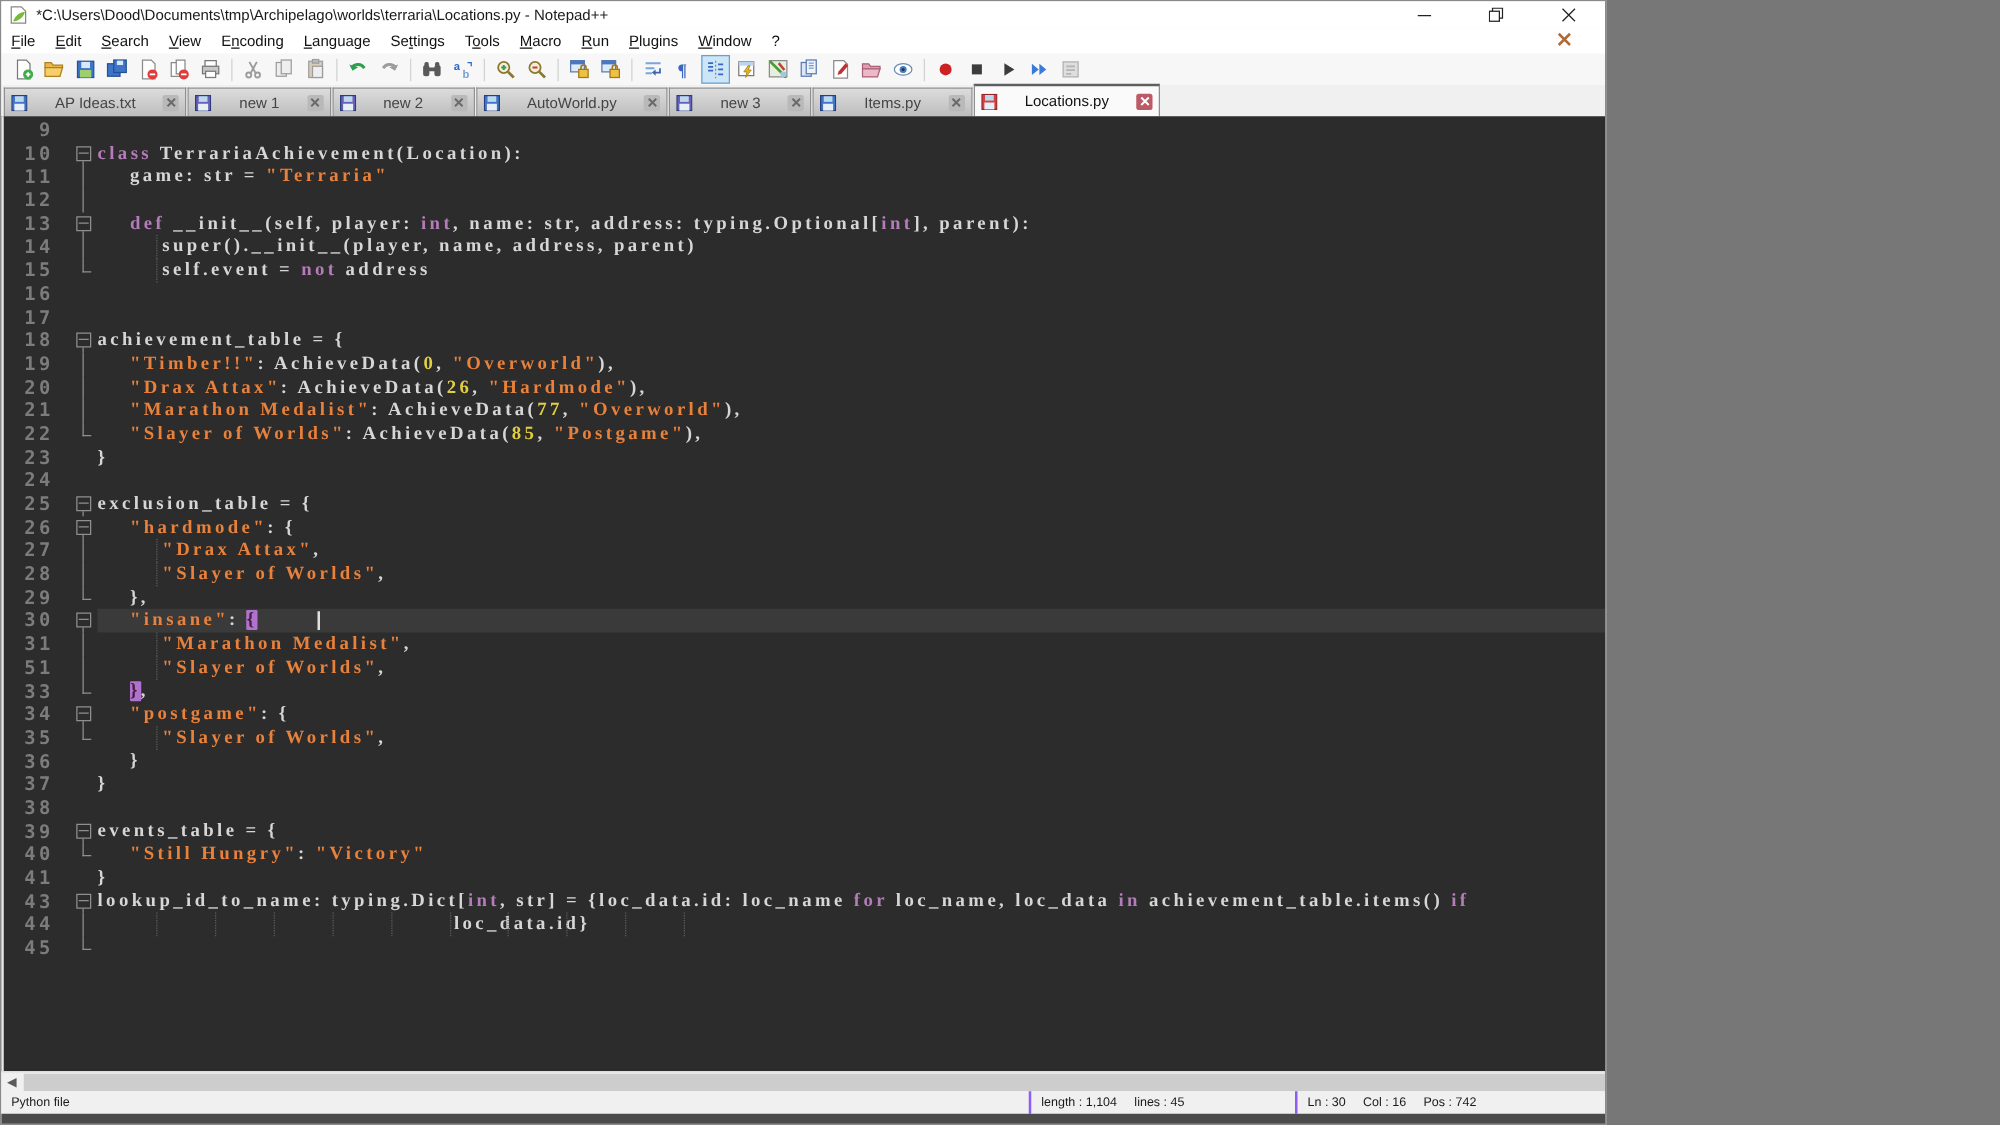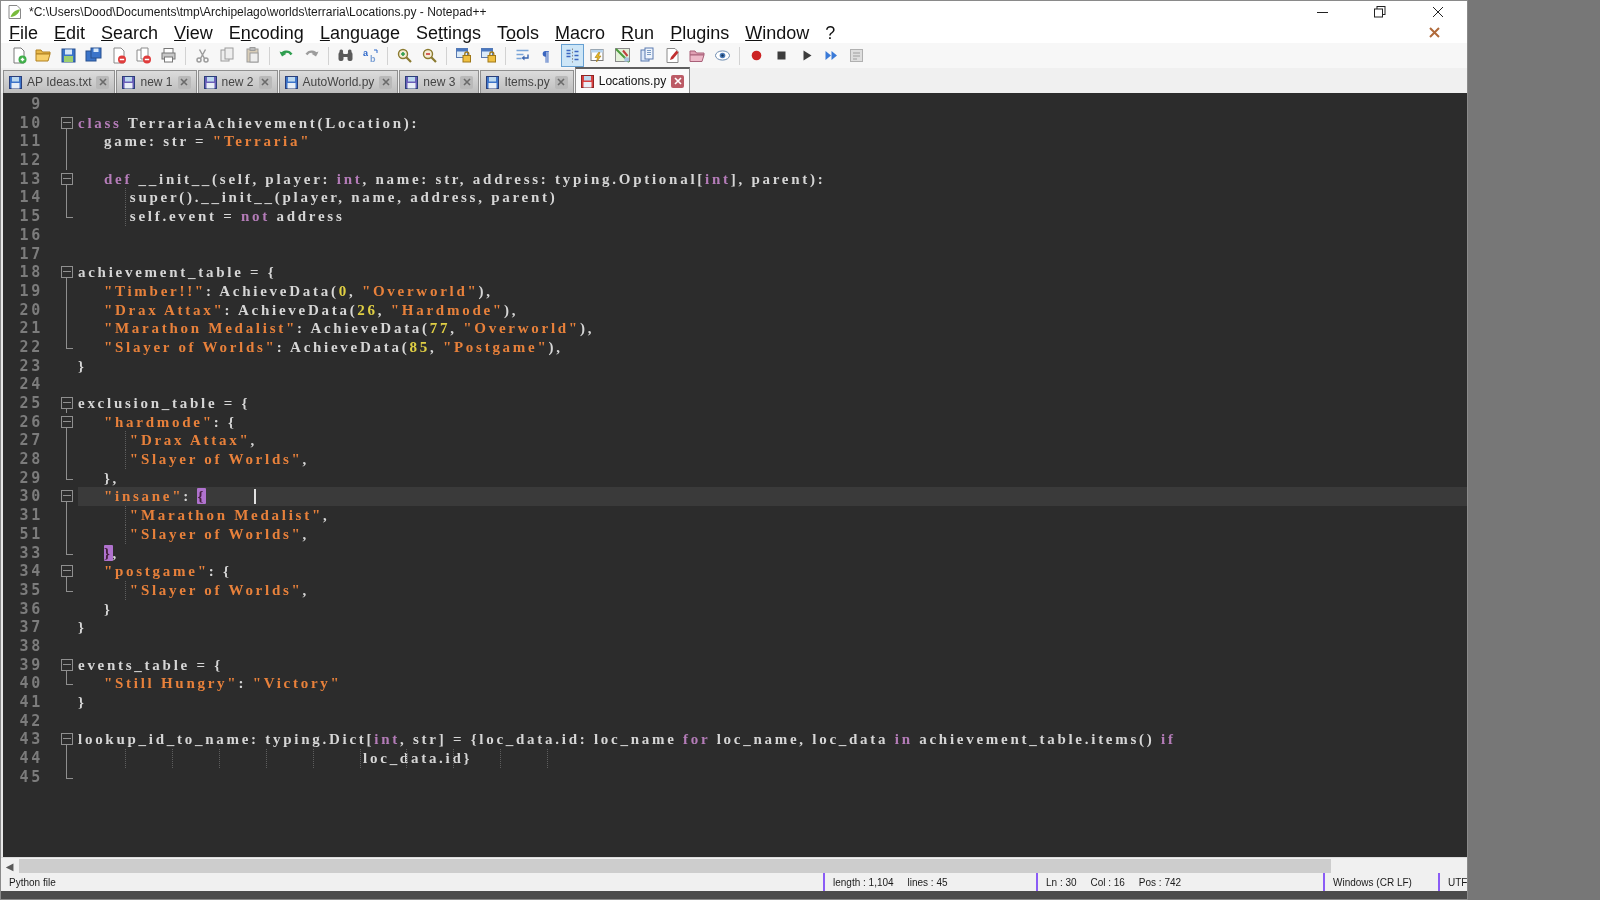--- a/index.html
+++ b/index.html
@@ -1,37 +1,37 @@
 <!DOCTYPE html>
 <html><head>
 <meta charset="utf-8">
 <style>
   html,body{margin:0;padding:0;background:#777;}
-  .window{position:relative;width:1468px;height:900px;background:#f0f0f0;
+  .window{position:relative;width:1285px;height:900px;background:#f0f0f0;
     font-family:"Liberation Sans",sans-serif;overflow:hidden;border:1px solid #8a8a8a;box-sizing:border-box;}
   
   .titlebar{position:absolute;top:0;left:0;right:0;height:22px;background:#ffffff;display:flex;align-items:center;}
   .app-icon{margin:0 6px 0 6px;display:flex;}
   .title{font-size:12px;color:#1a1a1a;white-space:pre;}
   .win-btns{position:absolute;right:0;top:0;height:22px;display:flex;}
   .win-btn{width:58px;height:22px;display:flex;align-items:center;justify-content:center;}
   
-  .menubar{position:absolute;top:22px;left:0;right:0;height:20px;background:#ffffff;display:flex;align-items:center;font-size:18px;color:#111;}
+  .menubar{position:absolute;top:22px;left:0;right:0;height:20px;background:#ffffff;display:flex;align-items:center;font-size:12px;color:#111;}
   .menu-item{padding:2px 8px;white-space:pre;}
   .menu-item u{text-decoration:underline;}
   .docclose-x{position:absolute;right:26px;top:24px;}
   
   .toolbar{position:absolute;top:42px;left:0;right:0;height:25px;background:#f7f7f7;display:flex;align-items:center;padding-left:5px;}
   .tb-btn{width:21px;height:21px;display:flex;align-items:center;justify-content:center;margin:0 1px;border:1px solid transparent;}
   .tb-btn.pressed{background:#cde6f7;border:1px solid #66a0d2;}
   .tb-sep{width:1px;height:18px;background:#d2d2d2;margin:0 4px;}
   
   .tabbar{position:absolute;top:67px;left:0;right:0;height:25px;background:#f0f0f0;display:flex;align-items:flex-end;padding-left:2px;}
   .tab{height:22px;display:flex;align-items:center;padding:0 5px;margin-right:1px;
-       background:linear-gradient(#dcdcdc,#bdbdbd);border:1px solid #8f8f8f;border-bottom:none;font-size:12px;color:#444;}
+       background:linear-gradient(#dcdcdc,#bdbdbd);border:1px solid #8f8f8f;border-bottom:none;font-size:12px;color:#444;gap:17px;}
   .tab .tab-label{margin:0 5px;white-space:pre;}
   .tab.active{height:24px;background:#fafafa;border-top:2px solid #5f5f5f;color:#111;}
   .tab-x{width:13px;height:13px;border-radius:2px;background:#b9b9b9;display:flex;align-items:center;justify-content:center;}
   .tab.active .tab-x{background:#bc5b66;}
   
   .editor{position:absolute;top:92px;left:0;width:1562px;height:764px;background:#2c2c2c;overflow:hidden;border-left:2px solid #e8e8e8;box-sizing:border-box;}
   .code-area{position:absolute;top:2px;left:0;right:25px;
      font-family:"DejaVu Sans Mono","Liberation Mono",monospace;font-size:15px;font-weight:bold;letter-spacing:2.73px;}
   .row{display:flex;height:18.7px;line-height:18.7px;}
   .num{flex:0 0 40px;text-align:right;padding-right:2px;color:#7c7c7c;}
@@ -665,25 +665,20 @@
             <i class="fm-corner"></i>
           </span>
           <span class="codeline"><span class="t-d">    </span><span class="t-s">"Still Hungry"</span><span class="t-d">: </span><span class="t-s">"Victory"</span></span>
         </div>
         <div class="row">
           <span class="num">41</span>
           <span class="foldcol"></span>
           <span class="codeline"><span class="t-d">}</span></span>
         </div>
         <div class="row">
-          <span class="num">42</span>
-          <span class="foldcol"></span>
-          <span class="codeline"></span>
-        </div>
-        <div class="row">
           <span class="num">43</span>
           <span class="foldcol">
             <i class="fm-box"></i>
             <i class="fm-stub"></i>
           </span>
           <span class="codeline"><span class="t-d">lookup_id_to_name: typing.Dict[</span><span class="t-k">int</span><span class="t-d">, str] = {loc_data.id: loc_name </span><span class="t-k">for</span><span class="t-d"> loc_name, loc_data </span><span class="t-k">in</span><span class="t-d"> achievement_table.items() </span><span class="t-k">if</span></span>
         </div>
         <div class="row">
           <span class="num">44</span>
           <span class="foldcol">

